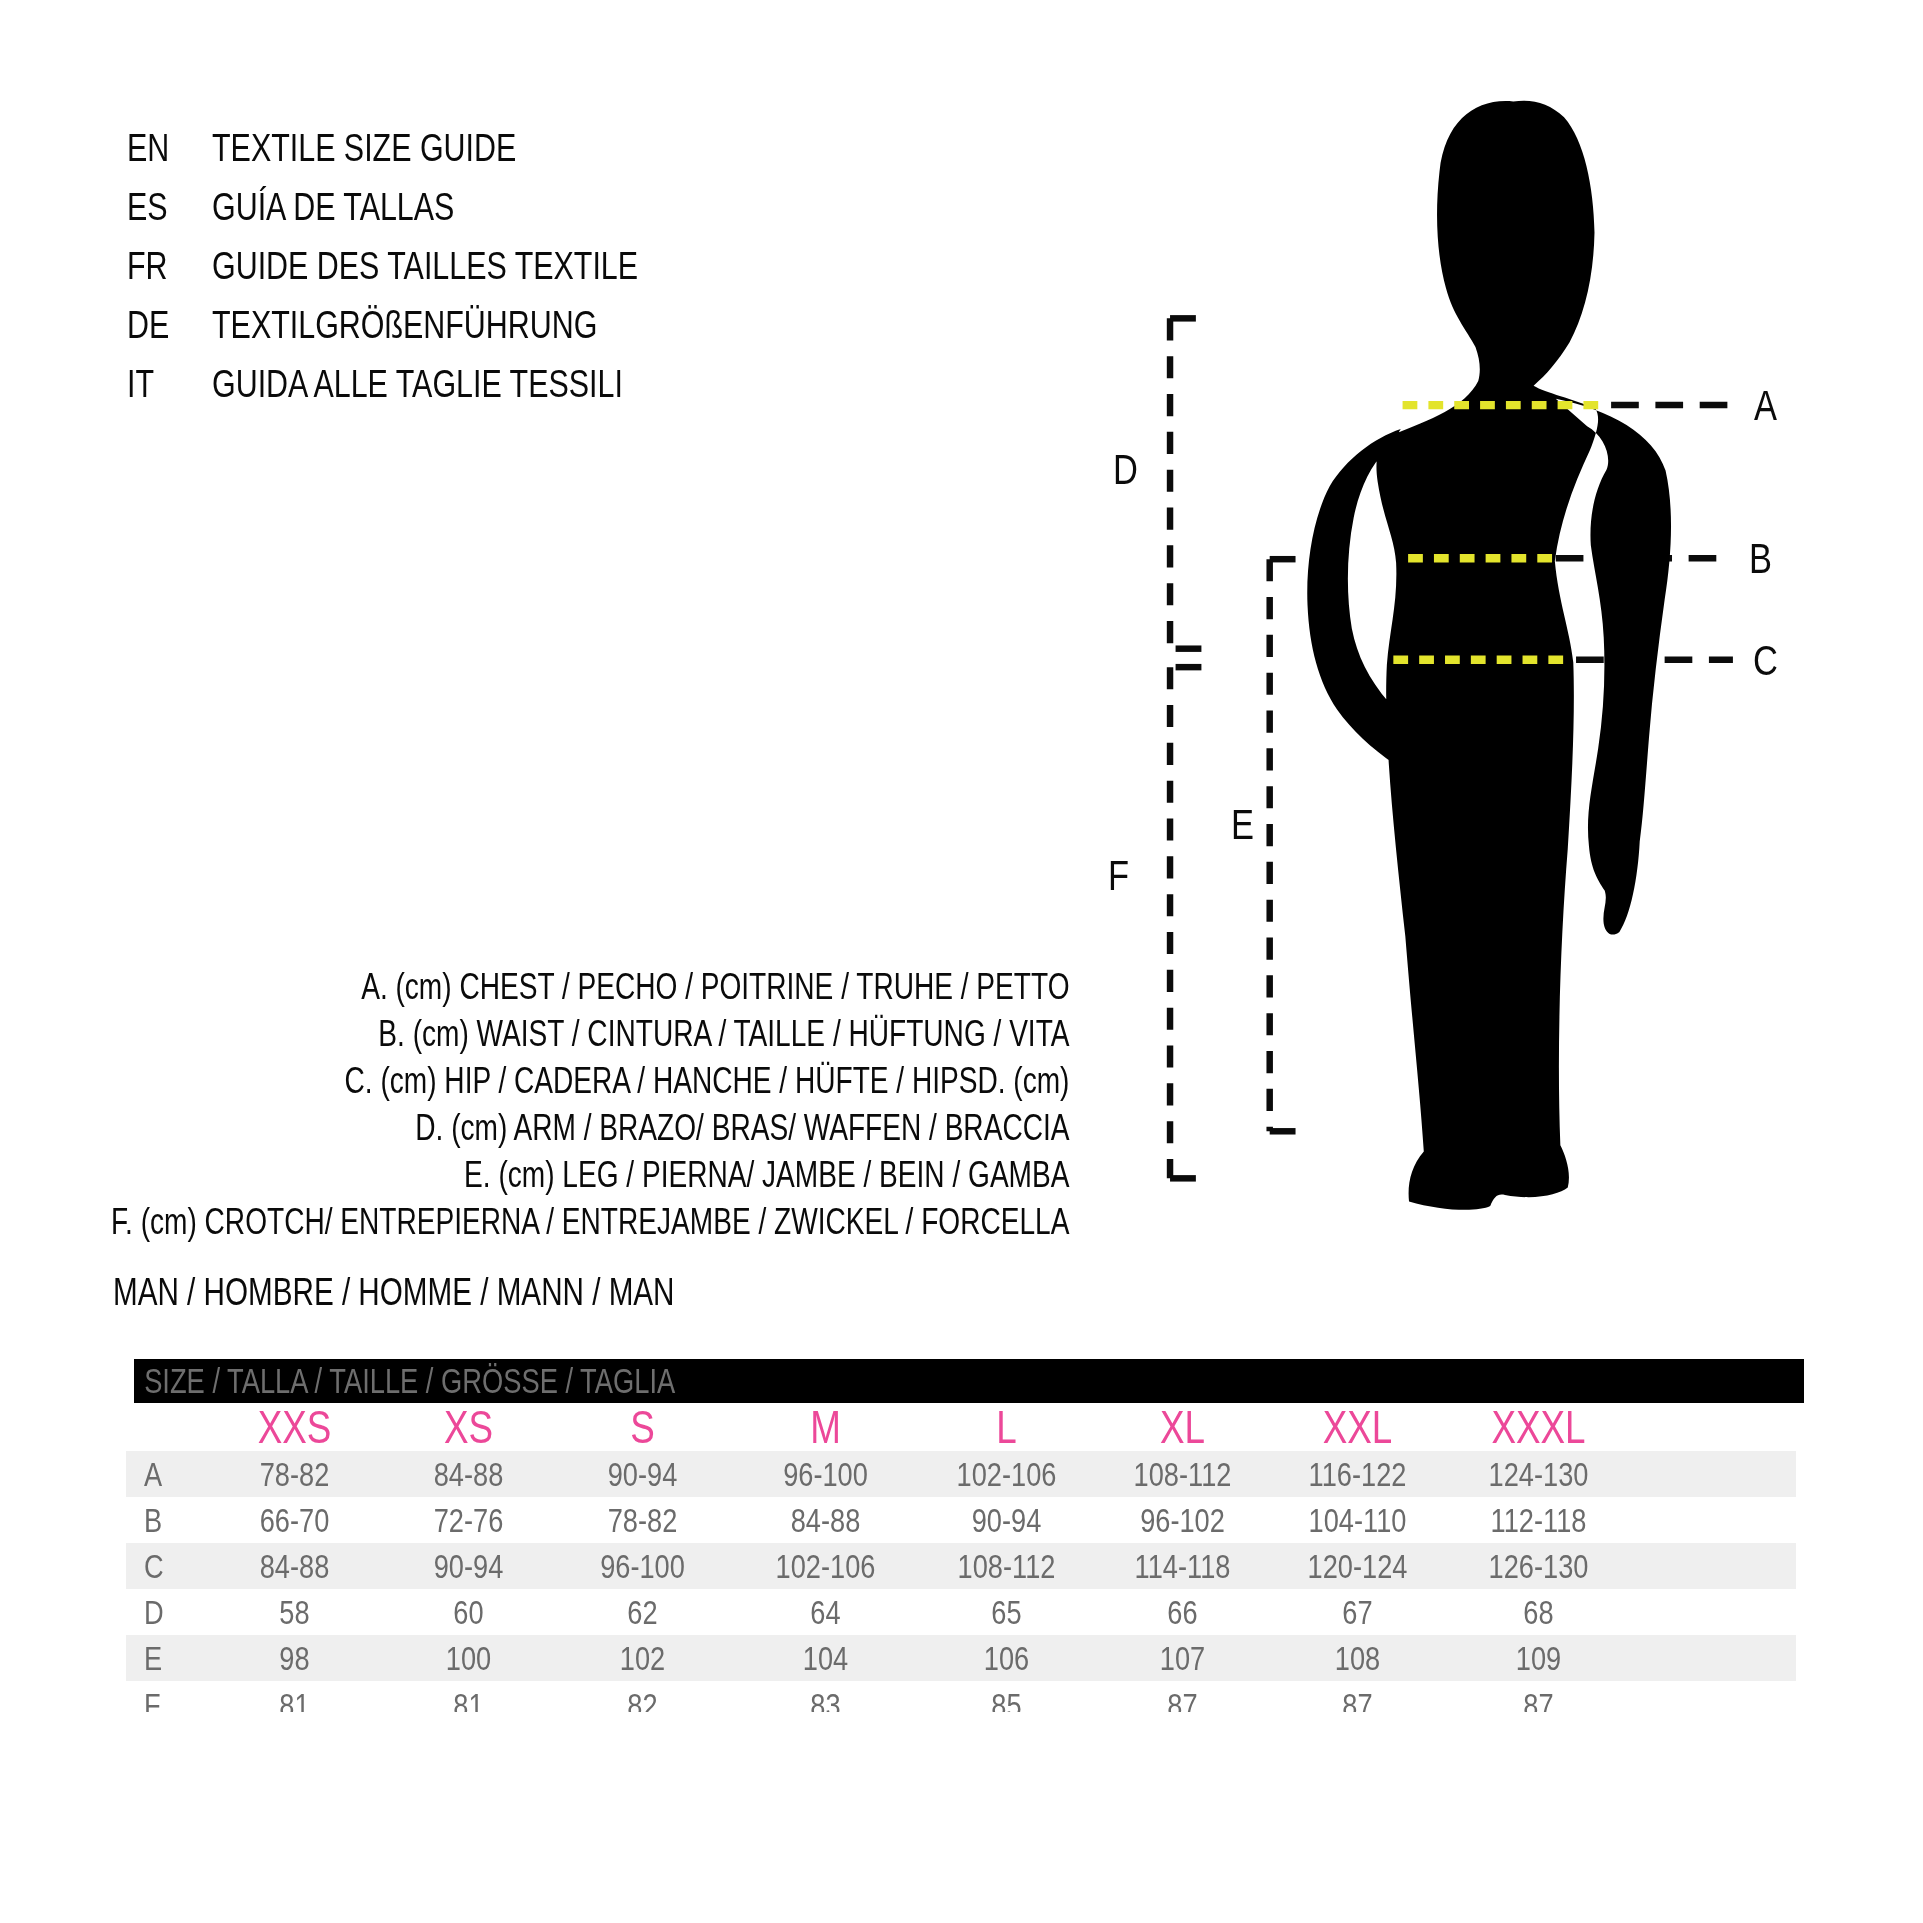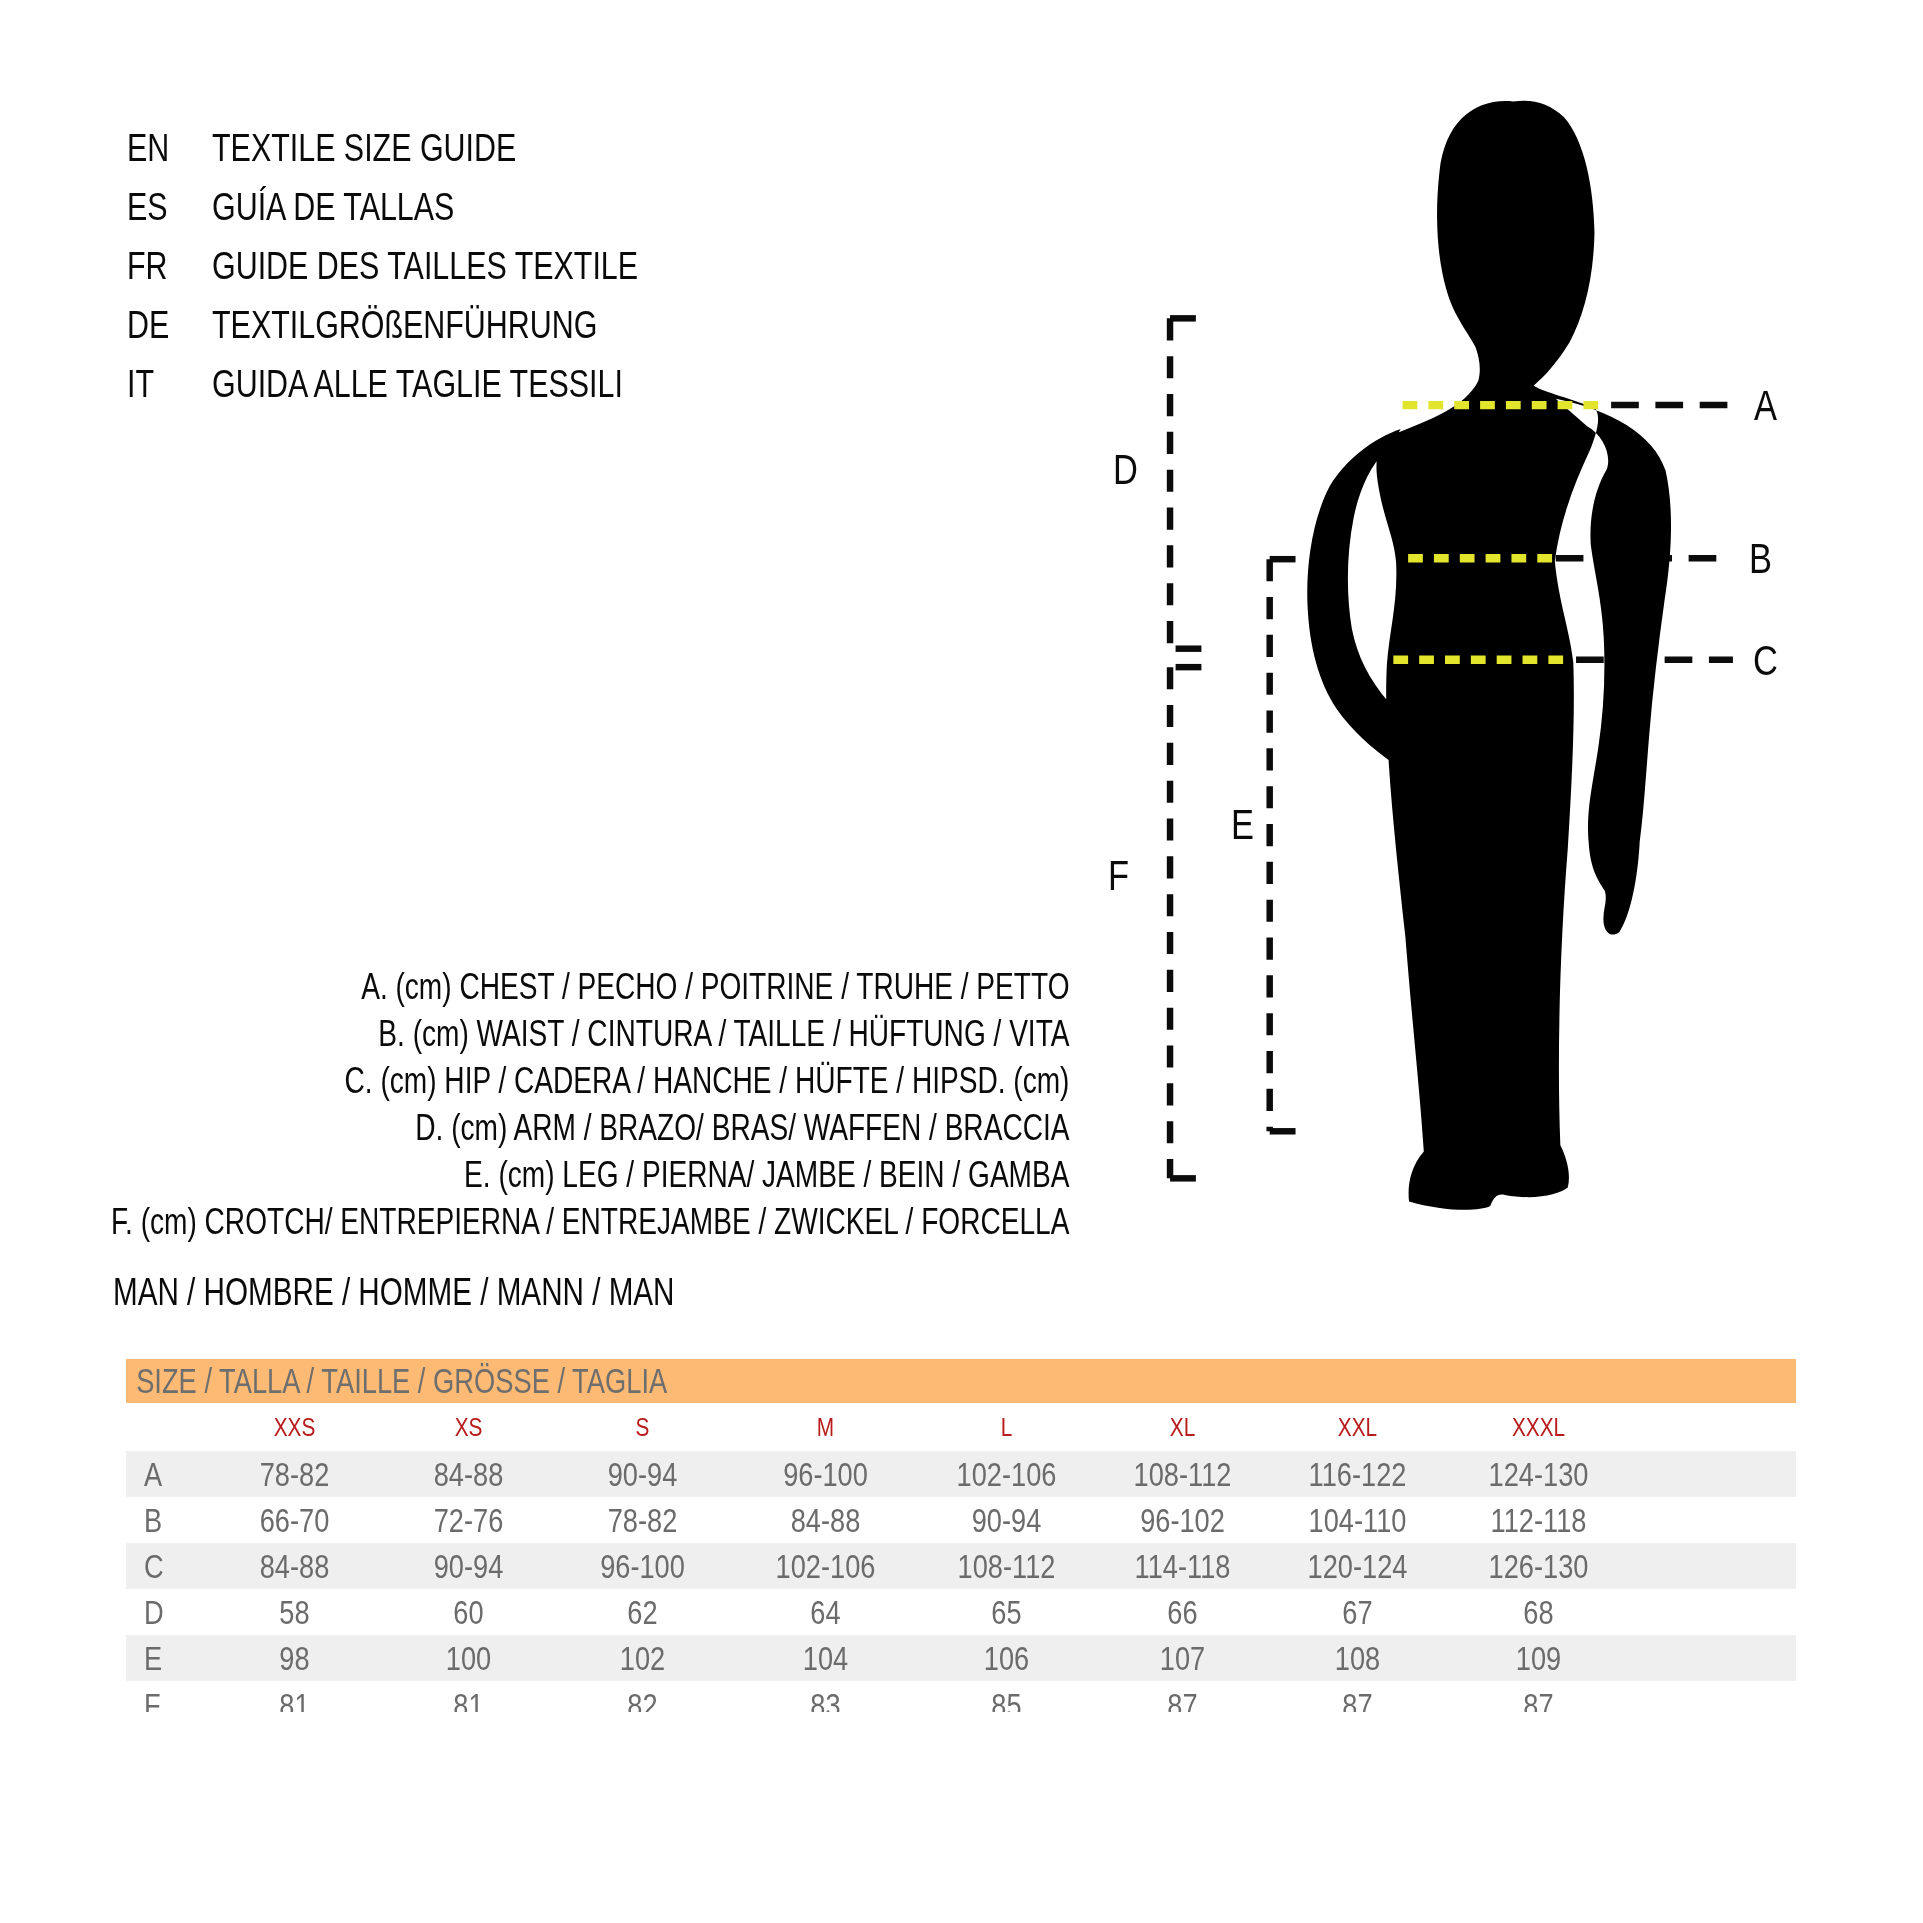--- a/index.html
+++ b/index.html
@@ -26,21 +26,21 @@
 
   
   .mlabel{position:absolute;width:55px;margin-left:-28px;text-align:center;
           font-size:42px;line-height:52px;color:#0b0b0b;
           transform:scaleX(0.82);transform-origin:50% 50%;}
 
   
   #table-title-bar{position:absolute;left:126px;top:1359px;width:1670px;height:44px;}
   #table-title{padding-left:13px;line-height:44px;font-size:35px;color:#6e6e6e;}
   .trow{position:absolute;left:126px;width:1670px;height:46px;font-size:34px;color:#6b6b6b;}
-  #sizes-row{position:absolute;left:126px;top:1403px;width:1670px;height:48px;font-size:26px;color:#b91c1c;}
+  #sizes-row{position:absolute;left:126px;top:1403px;width:1670px;height:48px;font-size:46px;color:#ec4899;}
   #sizes-row .cell{line-height:48px;}
   .cell{position:absolute;width:185px;margin-left:-92px;text-align:center;line-height:46px;
         transform:scaleX(0.8);transform-origin:50% 50%;}
   .rowlabel{position:absolute;left:17.5px;width:auto;margin-left:0;text-align:left;line-height:46px;
             transform:scaleX(0.8);transform-origin:0 50%;}
   .c0{left:168px}.c1{left:342px}.c2{left:516px}.c3{left:699px}
   .c4{left:880px}.c5{left:1056px}.c6{left:1231px}.c7{left:1412px}
   .r0{top:1451px}.r1{top:1497px}.r2{top:1543px}.r3{top:1589px}.r4{top:1635px}.r5{top:1682px}
 </style>
 </head>
@@ -141,21 +141,21 @@
     <div class="legend-line cond">A. (cm) CHEST / PECHO / POITRINE / TRUHE / PETTO</div>
     <div class="legend-line cond">B. (cm) WAIST / CINTURA / TAILLE / HÜFTUNG / VITA</div>
     <div class="legend-line cond">C. (cm) HIP / CADERA / HANCHE / HÜFTE / HIPSD. (cm)</div>
     <div class="legend-line cond">D. (cm) ARM / BRAZO/ BRAS/ WAFFEN / BRACCIA</div>
     <div class="legend-line cond">E. (cm) LEG / PIERNA/ JAMBE / BEIN / GAMBA</div>
     <div class="legend-line cond">F. (cm) CROTCH/ ENTREPIERNA / ENTREJAMBE / ZWICKEL / FORCELLA</div>
   </div>
 
   <div id="category-line" class="cond">MAN / HOMBRE / HOMME / MANN / MAN</div>
 
-  <div id="table-title-bar" style="background:#fdba74;">
+  <div id="table-title-bar" style="background:#000000;margin-left:8px;">
     <div id="table-title" class="cond">SIZE / TALLA / TAILLE / GRÖSSE / TAGLIA</div>
   </div>
 
   <div id="sizes-row">
     <span class="cell c0">XXS</span>
     <span class="cell c1">XS</span>
     <span class="cell c2">S</span>
     <span class="cell c3">M</span>
     <span class="cell c4">L</span>
     <span class="cell c5">XL</span>

